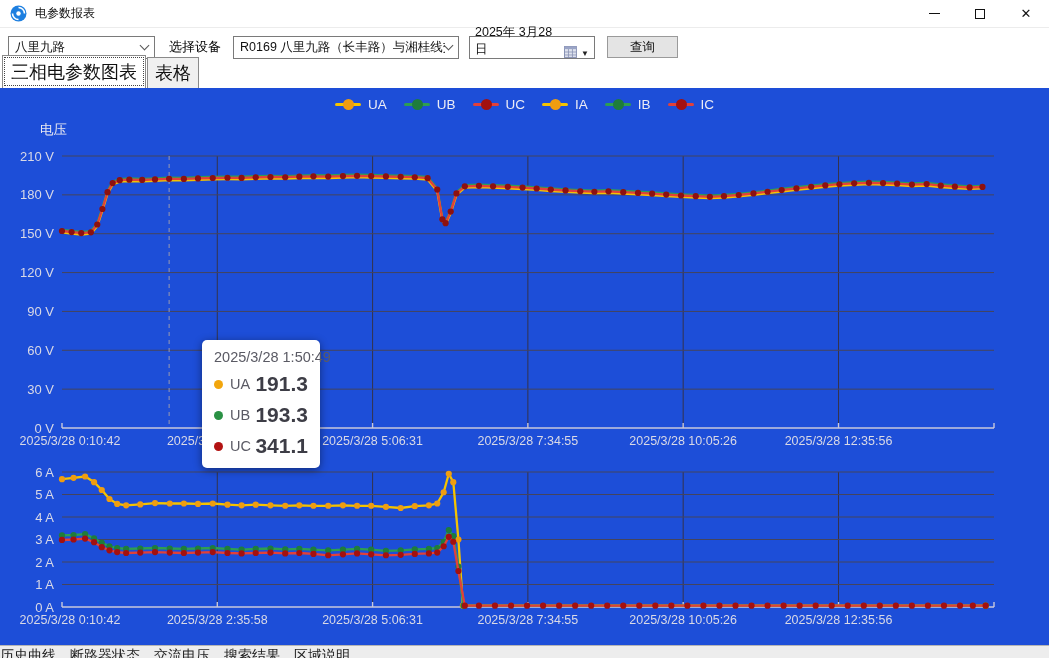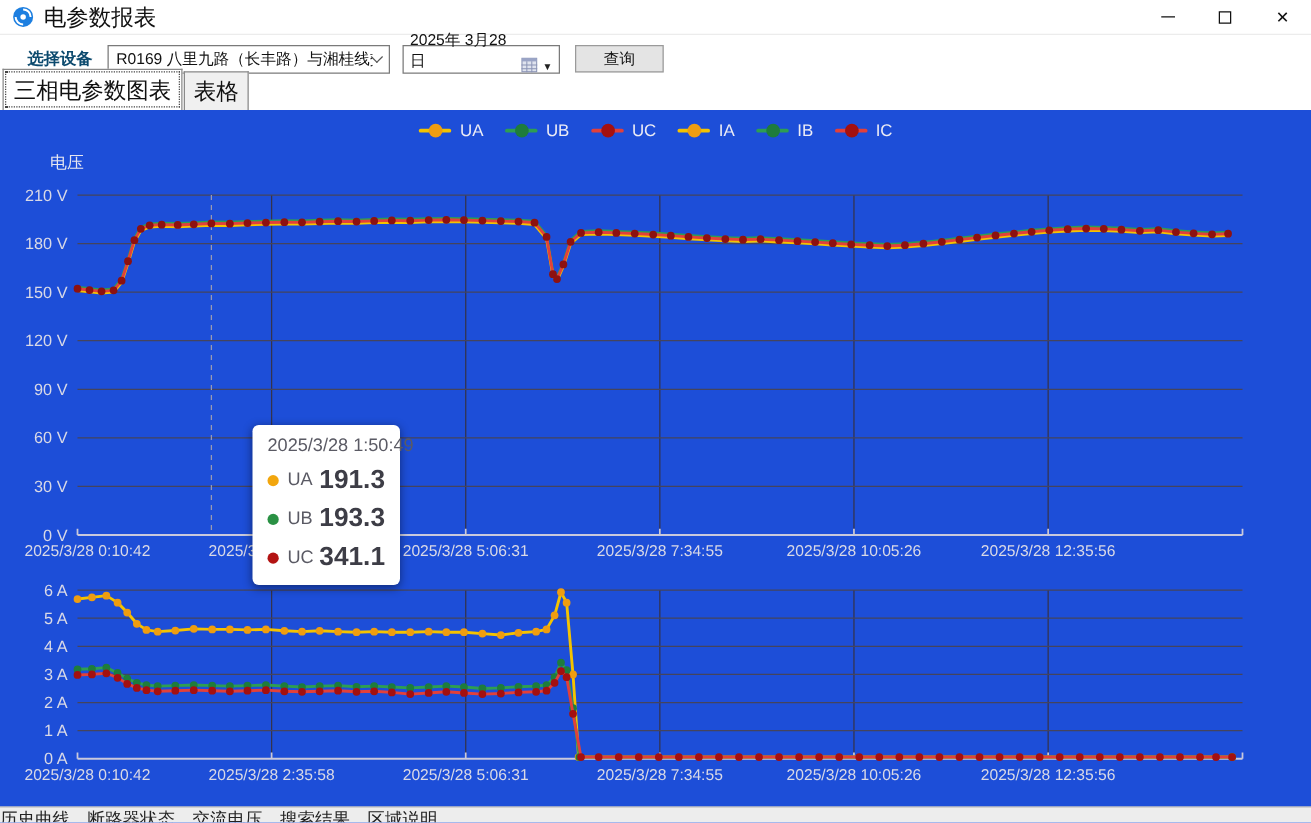--- a/index.html
+++ b/index.html
@@ -2,35 +2,35 @@
 <html><head>
 <meta charset="utf-8">
 <style>
   * { box-sizing: border-box; margin: 0; padding: 0; }
   html,body { width:1049px; height:658px; overflow:hidden; }
   body { font-family:"Liberation Sans", sans-serif; background:#fff; position:relative; }
 
   
   .titlebar { height:28px; background:#fff; display:flex; align-items:center; border-bottom:1px solid #ececec; }
   .app-icon { margin:0 8px 0 10px; width:17px; height:17px; }
-  .title-text { font-size:18px; color:#111; }
+  .title-text { font-size:12px; color:#111; }
   .win-controls { margin-left:auto; display:flex; height:100%; }
   .win-btn { width:46px; height:100%; display:flex; align-items:center; justify-content:center; color:#111; }
   .glyph-min { width:11px; height:1px; background:#111; display:block; }
   .glyph-max { width:10px; height:10px; border:1px solid #111; display:block; }
   .glyph-close { font-size:13px; line-height:1; }
 
   
   .toolbar { height:38px; background:#fff; display:flex; align-items:center; padding-left:8px; }
   .combo { height:23px; background:#fff; border:1px solid #7a7a7a; display:flex; align-items:center;
            padding:0 6px; font-size:12.5px; color:#111; }
   .combo .chev { width:7px; height:7px; border-right:1.5px solid #555; border-bottom:1.5px solid #555;
                  transform:rotate(45deg); margin-left:auto; margin-top:-4px; }
   .combo-area { width:147px; }
-  .tool-label { font-size:13px; color:#0c4a6e; margin:0 12px 0 14px;font-weight:bold; }
+  .tool-label { font-size:13px; color:#000000; margin:0 12px 0 14px; }
   .combo-device { width:226px; margin-right:8px; }
   .datepicker { width:126px; height:23px; border:1px solid #7a7a7a; display:flex; align-items:flex-end;
                 padding:0 5px; font-size:12.5px; color:#111; margin-left:2px; }
   .datepicker .cal { margin-left:auto; }
   .datepicker .drop { font-size:8px; color:#222; margin-left:4px; }
   .query-btn { width:71px; height:22px; margin-left:12px; background:#e4e4e4; border:1px solid #9a9a9a;
                font-size:12.5px; color:#111; display:flex; align-items:center; justify-content:center; }
 
   
   .tabstrip { height:22px; background:#fff; display:flex; align-items:flex-end; padding-left:2px; }
@@ -81,20 +81,24 @@
     <div class="win-btn">
         <span class="glyph-max"></span>
       </div>
     <div class="win-btn">
         <span class="glyph-close">✕</span>
       </div>
   </div>
 </div>
 
 <div class="toolbar">
+  <div class="combo combo-area">
+    <span>八里九路</span>
+    <span class="chev"></span>
+  </div>
   <span class="tool-label">选择设备</span>
   <div class="combo combo-device">
     <span style="white-space:nowrap;overflow:hidden;">R0169 八里九路（长丰路）与湘桂线交</span>
     <span class="chev" style="flex:none;"></span>
   </div>
   <div class="datepicker">
     <span>2025年 3月28日</span>
     <svg class="cal" width="13" height="12" viewBox="0 0 13 12">
       <rect x="0.5" y="0.5" width="12" height="11" fill="#dfe3ee" stroke="#8a93b5"></rect>
       <rect x="0.5" y="0.5" width="12" height="2.6" fill="#9aa4c6"></rect>

